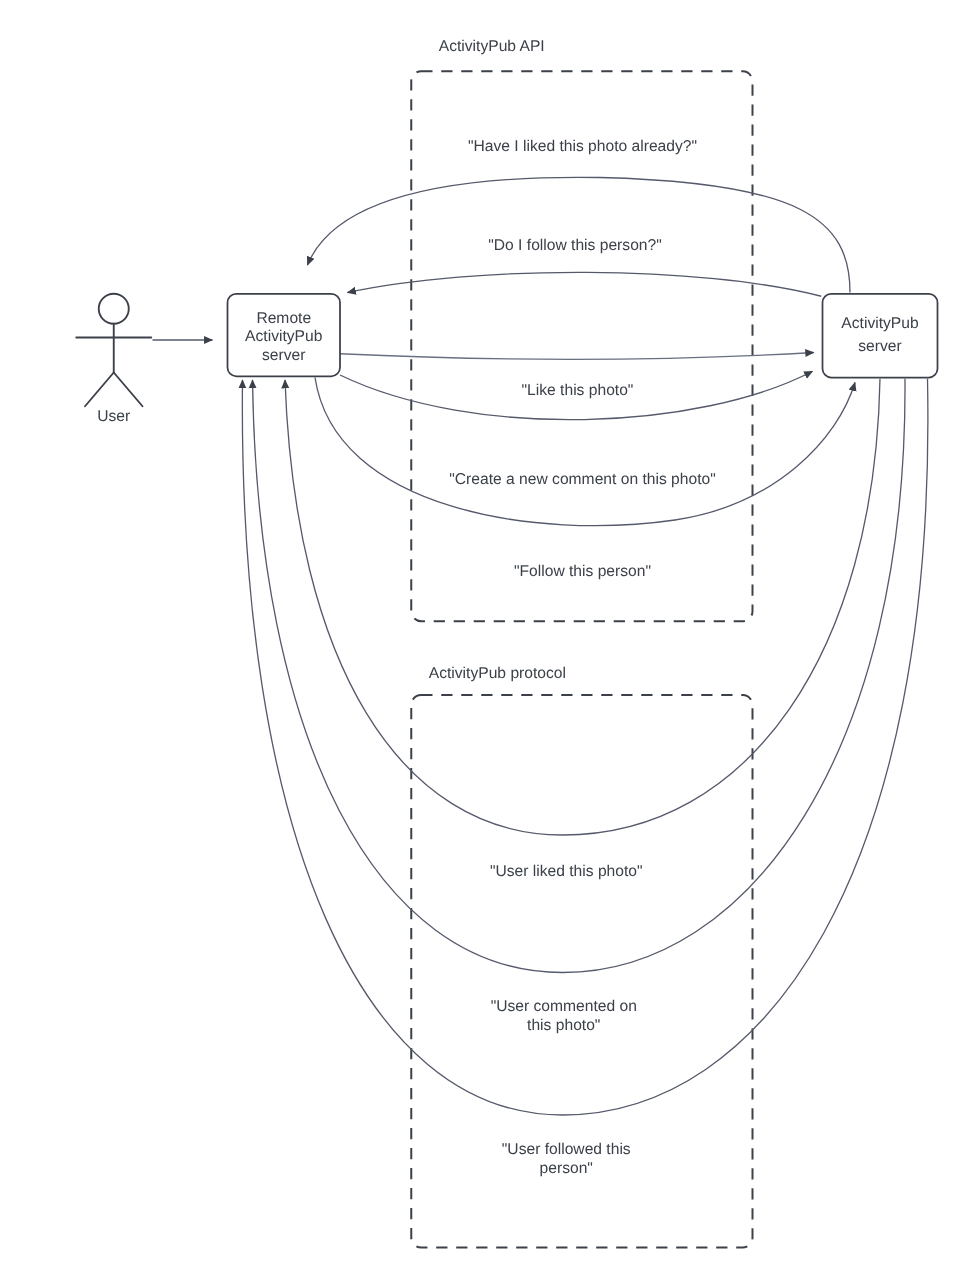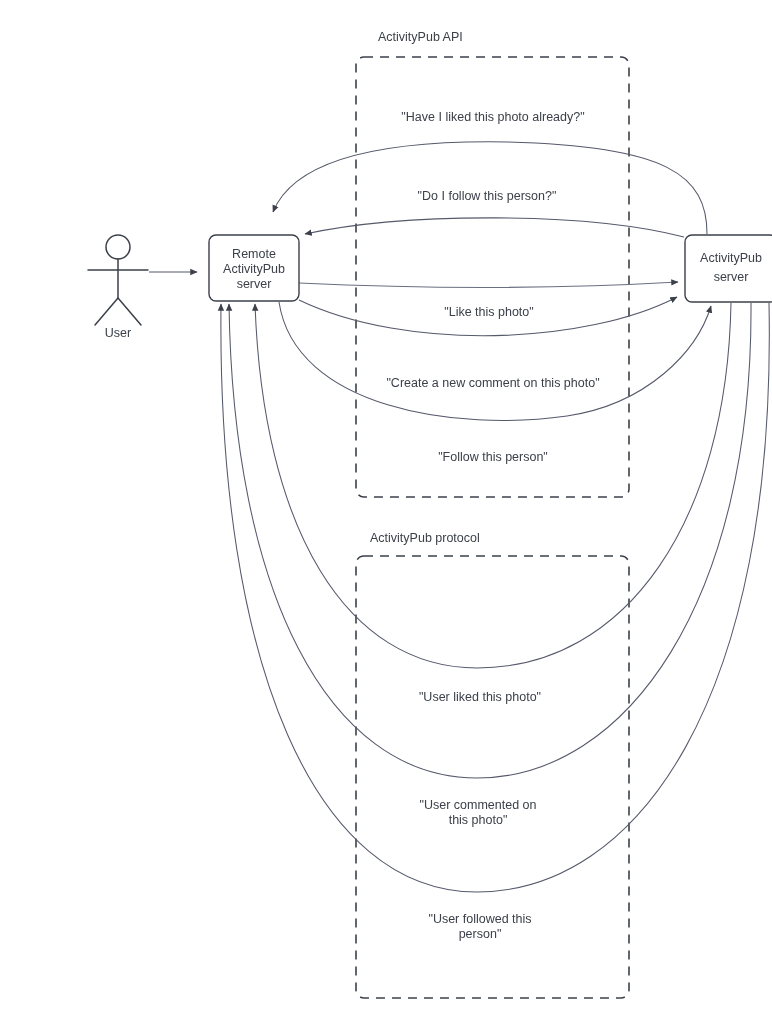--- a/index.html
+++ b/index.html
@@ -14,21 +14,20 @@
     height: 1023px;
     position: relative;
     overflow: hidden;
     color: #3b4049;
   }
   #diagram-root {
     position: absolute;
     top: 0; left: 0;
     width: 617px;
     height: 1023px;
-    margin-left: 27px;
   }
   svg.canvas {
     position: absolute;
     top: 0; left: 0;
     width: 772px;
     height: 1023px;
     display: block;
   }
   .edge {
     fill: none;

